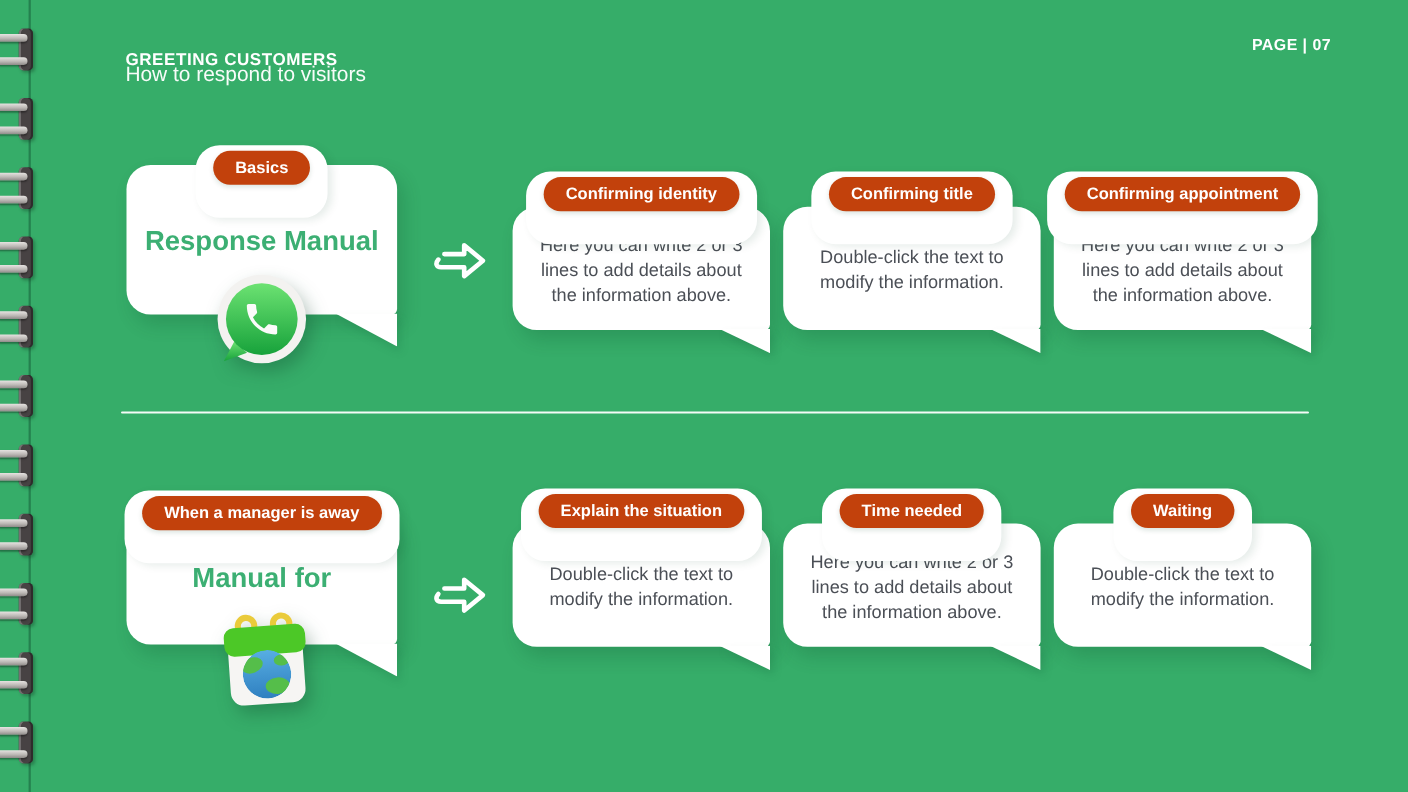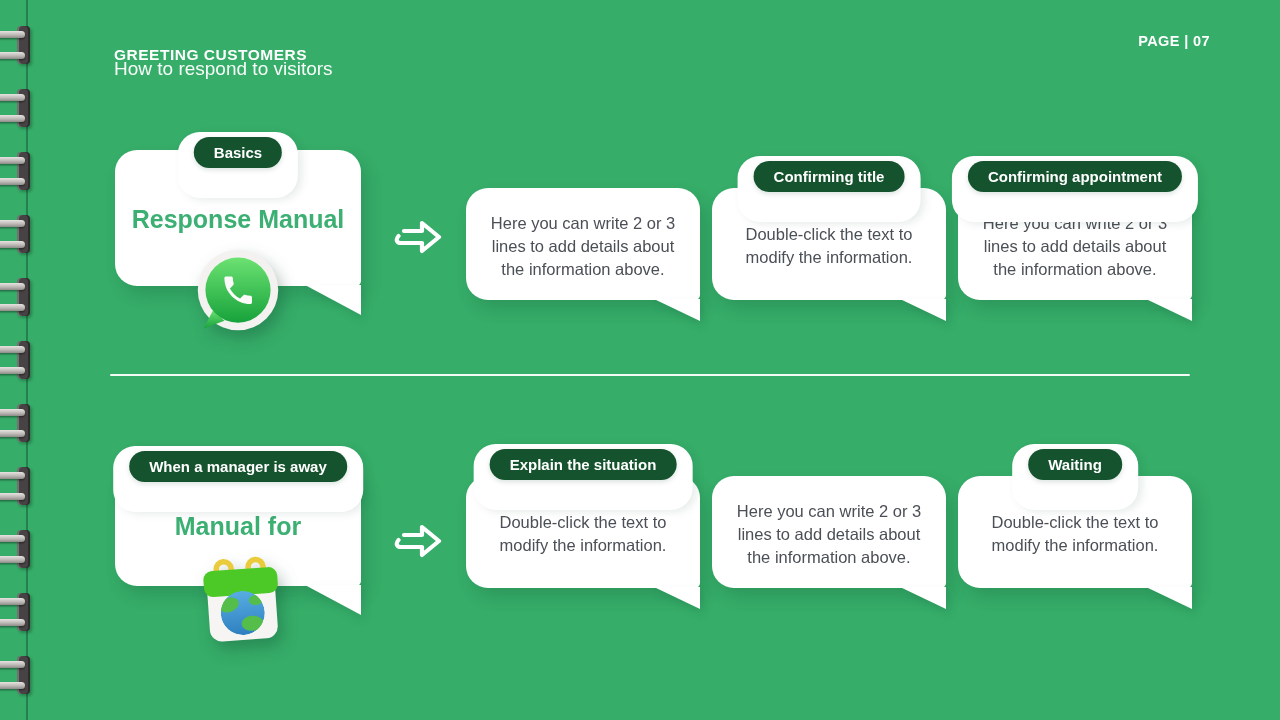--- a/index.html
+++ b/index.html
@@ -32,21 +32,21 @@
   .card-surface{
     position:absolute;inset:0;background:#fff;
     border-radius:22px 22px 5px 22px;
     box-shadow:6px 9px 16px rgba(10,70,40,.20);
     z-index:1;
   }
   .badge-wrap{position:absolute;left:50%;transform:translateX(-50%);z-index:3;white-space:nowrap;}
   .badge-bump{position:absolute;inset:-5px -16px -30px -16px;background:#fff;border-radius:22px;z-index:0;
     box-shadow:4px 2px 8px rgba(10,70,40,.10);}
   .badge{
-    position:relative;z-index:1;display:inline-block;background:#14532d;color:#fff;
+    position:relative;z-index:1;display:inline-block;background:#c2410c;color:#fff;
     font-weight:bold;font-size:15px;padding:7px 20px;border-radius:999px;
     box-shadow:0 2px 5px rgba(10,70,40,.15);
   }
   .tail{position:absolute;right:0;bottom:-21px;width:46px;height:22px;z-index:1;line-height:0;}
   .tail svg{filter:drop-shadow(3px 5px 4px rgba(10,70,40,.15));}
   .lead .tail{width:56px;height:30px;bottom:-29px;}
   .card-content{
     position:relative;z-index:2;height:100%;display:flex;flex-direction:column;
     align-items:center;justify-content:center;text-align:center;padding:4px 13px 0 13px;box-sizing:border-box;
   }
@@ -176,20 +176,24 @@
       <path d="M10 16 H28 V8 L45 22 L28 36 V28 H7 C2.5 28 1.5 24.5 4.5 21" stroke="#ffffff" stroke-width="4.2" stroke-linecap="round" stroke-linejoin="round"></path>
     </svg>
   </div>
 
   <div class="card step r1 c1">
     <div class="card-surface"></div>
     <div class="tail">
       <svg width="46" height="22" viewBox="0 0 46 22" preserveAspectRatio="none">
           <polygon points="0,0 46,0 46,22" fill="#ffffff"></polygon>
         </svg>
+    </div>
+    <div class="badge-wrap">
+      <div class="badge-bump"></div>
+      <div class="badge">Confirming identity</div>
     </div>
     <div class="card-content">
         <div class="step-body">Here you can write 2 or 3 lines to add details about the information above.</div>
       </div>
   </div>
 
   <div class="card step r1 c2">
     <div class="card-surface"></div>
     <div class="tail">
       <svg width="46" height="22" viewBox="0 0 46 22" preserveAspectRatio="none">
@@ -286,20 +290,24 @@
       </div>
   </div>
 
   <div class="card step r2 c2">
     <div class="card-surface"></div>
     <div class="tail">
       <svg width="46" height="22" viewBox="0 0 46 22" preserveAspectRatio="none">
           <polygon points="0,0 46,0 46,22" fill="#ffffff"></polygon>
         </svg>
     </div>
+    <div class="badge-wrap">
+      <div class="badge-bump"></div>
+      <div class="badge">Time needed</div>
+    </div>
     <div class="card-content">
         <div class="step-body">Here you can write 2 or 3 lines to add details about the information above.</div>
       </div>
   </div>
 
   <div class="card step r2 c3">
     <div class="card-surface"></div>
     <div class="tail">
       <svg width="46" height="22" viewBox="0 0 46 22" preserveAspectRatio="none">
           <polygon points="0,0 46,0 46,22" fill="#ffffff"></polygon>

